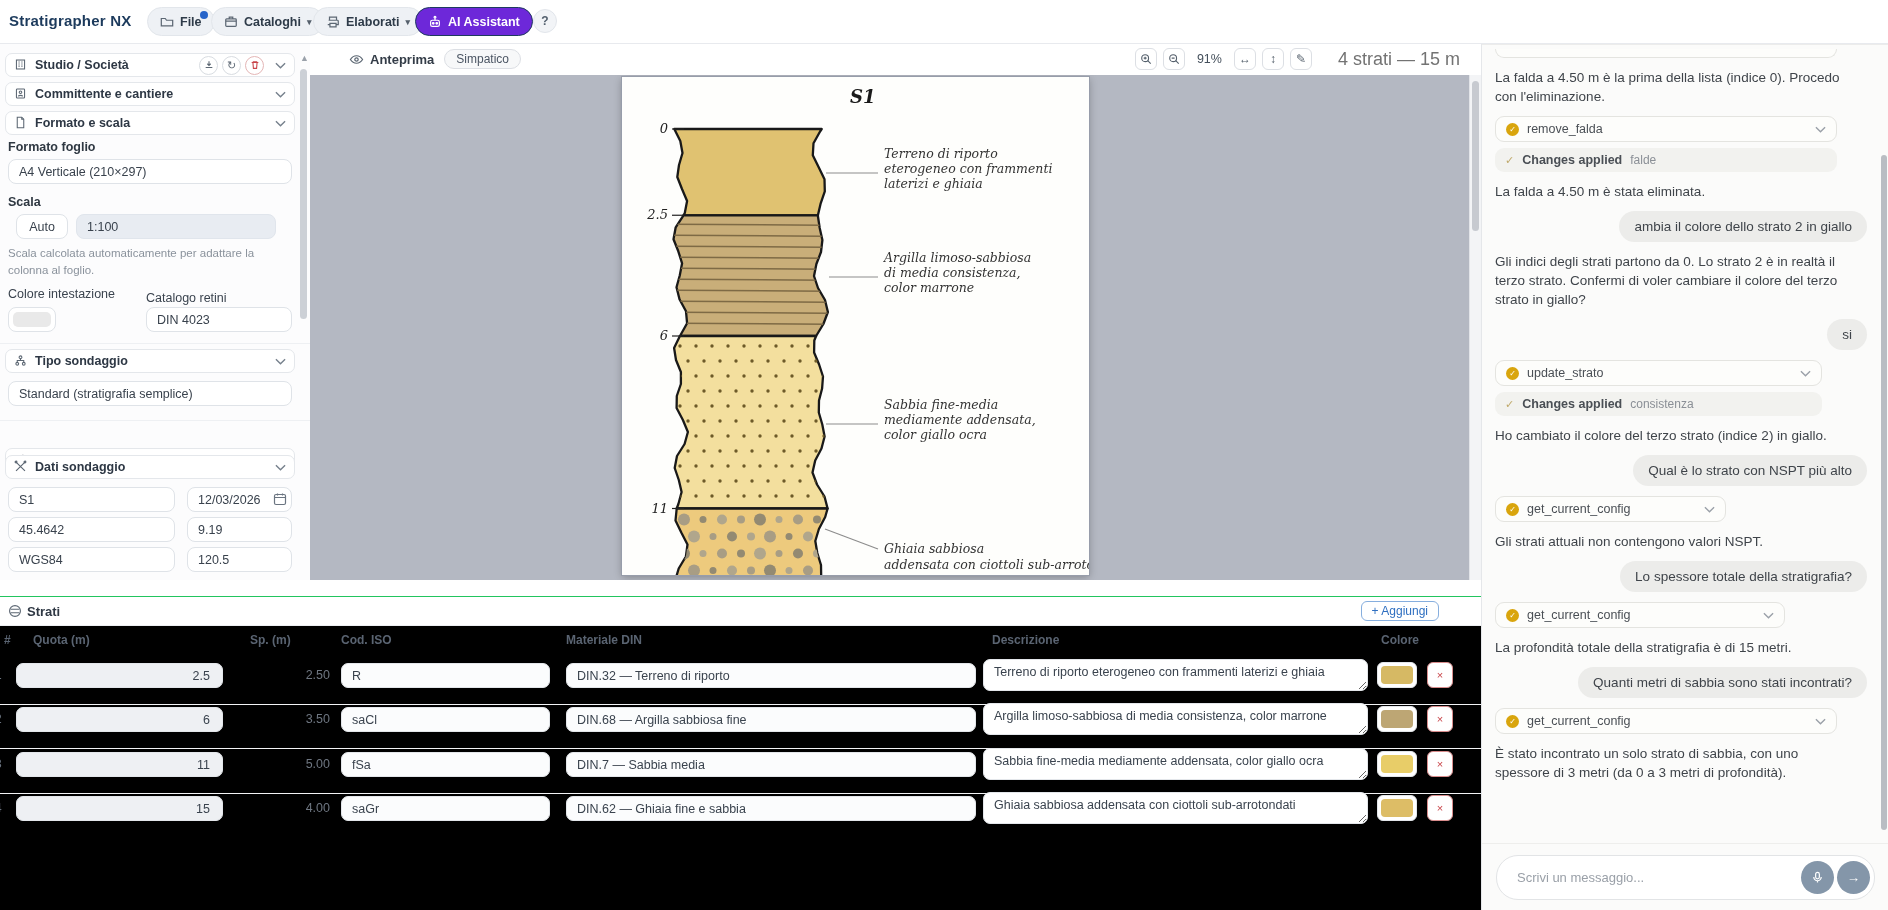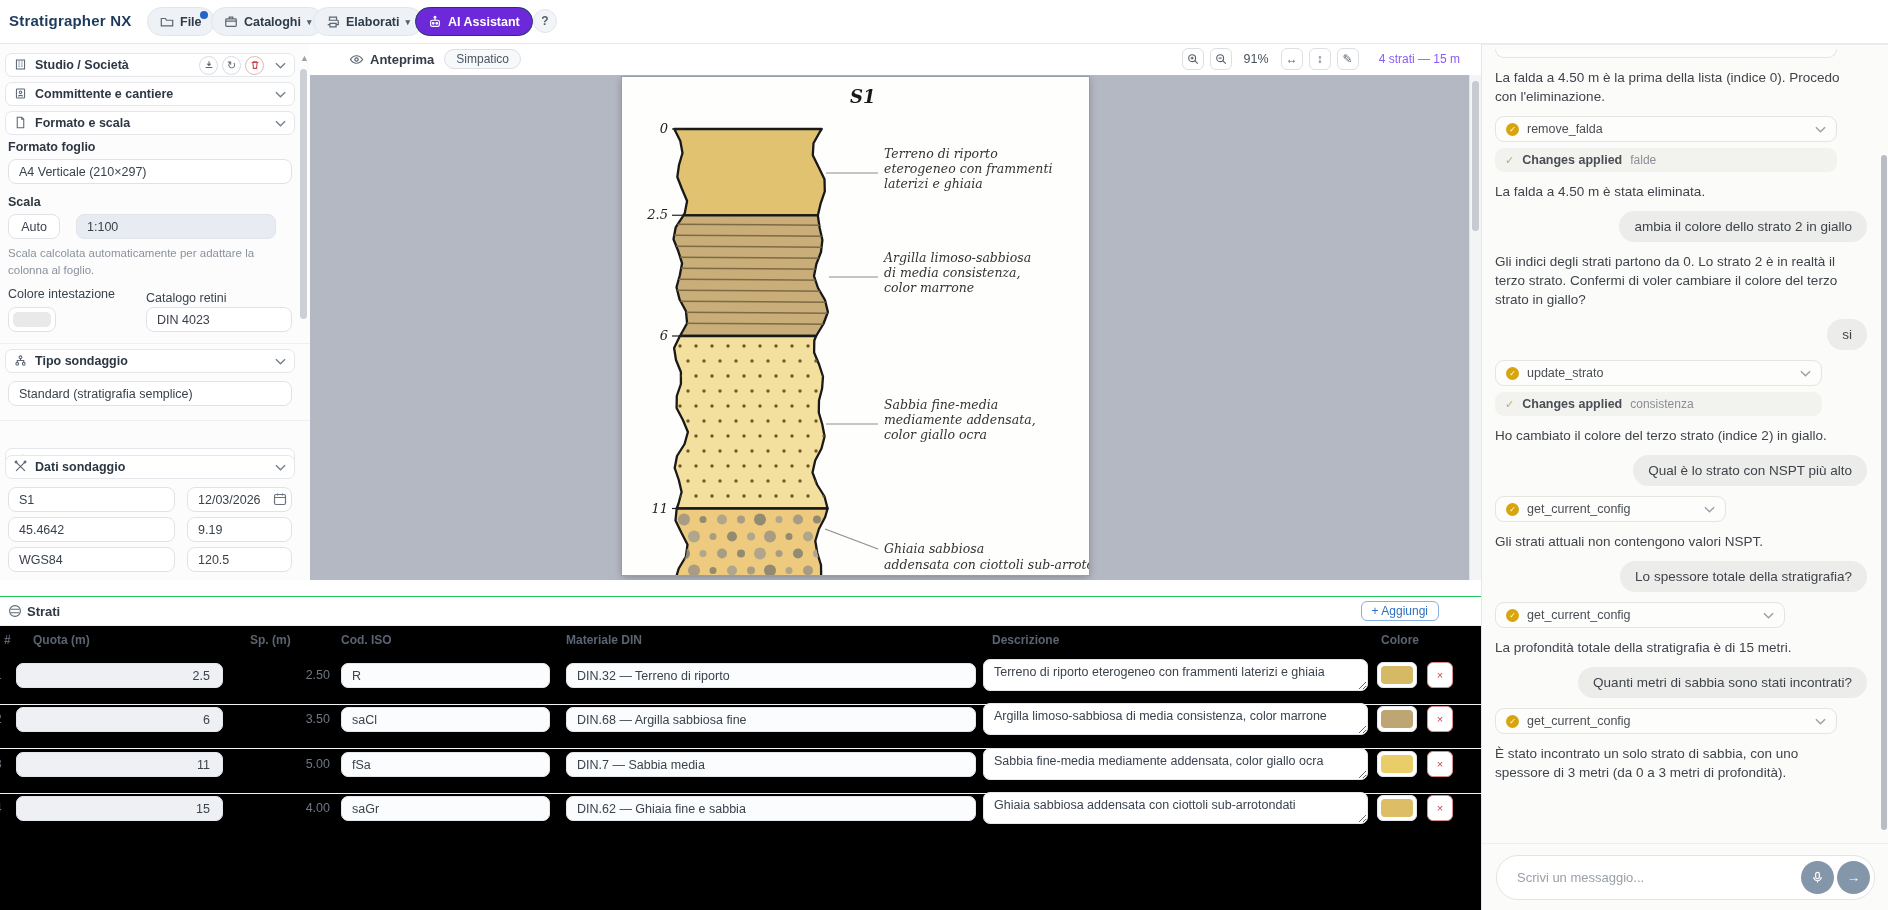--- a/index.html
+++ b/index.html
@@ -41,21 +41,21 @@
 
   
   .preview{position:absolute;left:310px;top:43px;width:1171px;height:537px;background:#fff}
   .ptoolbar{position:absolute;left:15px;top:0;width:100%;height:32px;background:#fff;border-bottom:1px solid #e7e9ed}
   .pt-left{position:absolute;left:24px;top:0;height:32px;display:flex;align-items:center;gap:10px}
   .anteprima{font-size:13px;font-weight:bold;color:#333c47;display:flex;align-items:center;gap:7px}
   .badge{font-size:12px;color:#4b5563;background:#f7f8f9;border:1px solid #dcdfe4;border-radius:11px;padding:2px 11px}
   .pt-right{position:absolute;right:36px;top:0;height:32px;display:flex;align-items:center;gap:6px}
   .zbtn{width:22px;height:22px;border-radius:6px;border:1px solid #dcdfe4;background:#fff;color:#55606c;display:flex;align-items:center;justify-content:center;padding:0;font-size:12px}
   .zoomtxt{font-size:12.5px;color:#45505c;margin:0 6px}
-  .summary{font-size:12px;color:#8b5cf6;margin-left:14px}
+  .summary{font-size:18px;color:#737373;margin-left:20px}
   .canvas{position:absolute;left:0;top:32px;right:11px;bottom:0;background:#b4b8c2;overflow:hidden}
   .paper{position:absolute;left:312px;top:2px;width:467px;height:498px;background:#fefefc;
          box-shadow:0 0 0 1px #979daa,0 2px 8px rgba(0,0,0,.28)}
   .pv-scroll{position:absolute;right:0;top:32px;bottom:0;width:11px;background:#f3f4f6;border-left:1px solid #e2e4e8}
   .pv-thumb{position:absolute;left:2px;top:6px;width:7px;height:150px;border-radius:4px;background:#c7cad0}
 
   
   .strati{position:absolute;left:0;top:596px;width:1481px;height:330px;background:#000000;border-top:1px solid #22c55e}
   .sheader{position:absolute;left:0;top:0;width:100%;height:28px;border-bottom:1px solid #edeff2;background:#fff}
   .sheader .stitle{position:absolute;left:27px;top:7px;font-size:13px;font-weight:bold;color:#2f3844}
@@ -215,21 +215,21 @@
         <svg viewBox="0 0 12 7" width="11" height="7" fill="none" stroke="currentColor" stroke-width="1.5">
             <path d="M1 1l5 5 5-5"></path>
           </svg>
       </span>
     </div>
 
     <div class="slabel" style="left:8px;top:97px;font-weight:bold;color:#2f3842">Formato foglio</div>
     <input class="sinput" style="left: 8px; top: 116px; width: 284px;" readonly="" value="A4 Verticale (210×297)">
 
     <div class="slabel" style="left:8px;top:152px;font-weight:bold;color:#2f3842">Scala</div>
-    <button class="sinput" style="left:8px;top:171px;width:52px;background:#fff;text-align:center">Auto</button>
+    <button class="sinput" style="left:16px;top:171px;width:52px;background:#fff;text-align:center">Auto</button>
     <input class="sinput" style="left: 76px; top: 171px; width: 200px; background: rgb(232, 236, 242); border-color: rgb(224, 229, 236);" value="1:100">
     <div class="shelp" style="left:8px;top:202px;width:270px">Scala calcolata automaticamente per adattare la colonna al foglio.</div>
 
     <div class="slabel" style="left:8px;top:244px">Colore intestazione</div>
     <button class="sinput" style="left:8px;top:264px;width:48px;height:25px;padding:0">
       <span style="position:absolute;inset:4px;border-radius:5px;background:#e9e9e9"></span>
     </button>
     <div class="slabel" style="left:146px;top:248px">Catalogo retini</div>
     <input class="sinput" style="left: 146px; top: 264px; width: 146px;" readonly="" value="DIN 4023">
 

